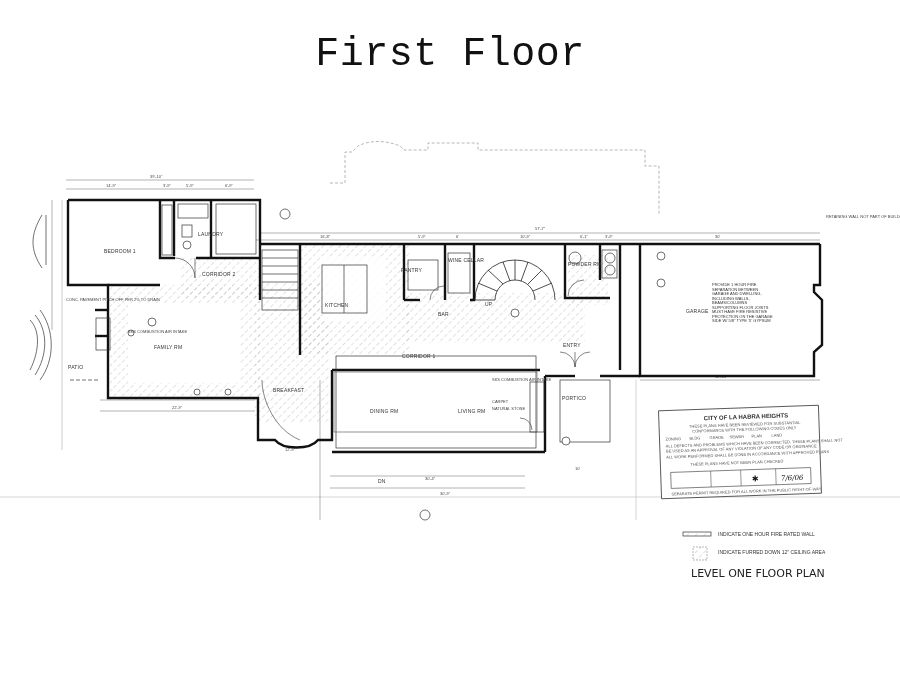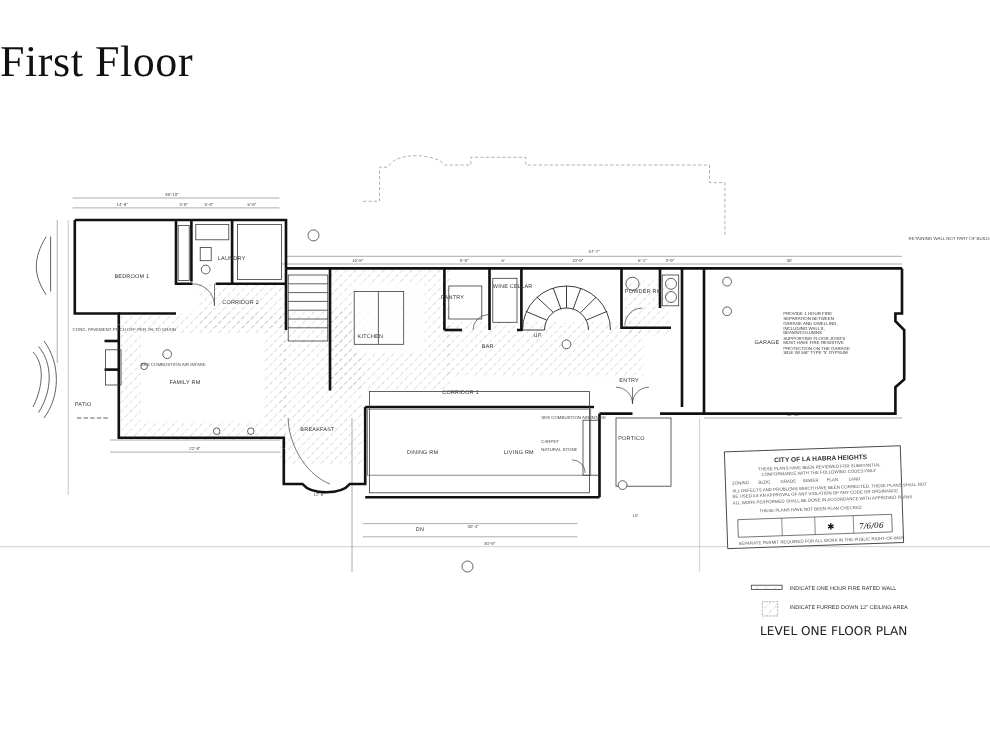--- a/index.html
+++ b/index.html
@@ -1,17 +1,17 @@
 <!DOCTYPE html>
 <html><head>
 <meta charset="utf-8">
 <style>
   html, body { margin:0; padding:0; background:#ffffff; }
   body { width:900px; height:675px; position:relative; overflow:hidden; font-family:"Liberation Sans", sans-serif; }
-  .title { position:absolute; left:0; top:32px; width:900px; font-family:Liberation Serif, serif; font-size:40px; color:#111; letter-spacing:0.5px; }
+  .title { position:absolute; left:0; top:32px; width:900px; text-align:center; font-family:Liberation Mono, monospace; font-size:40px; color:#111; letter-spacing:0.5px; }
   svg.plan { position:absolute; left:0; top:0; }
   .lbl { font-family:"Liberation Sans", sans-serif; font-size:5px; fill:#333; letter-spacing:0.2px; }
   .dim { font-family:"Liberation Sans", sans-serif; font-size:4px; fill:#444; }
   .legend-text { font-family:"Liberation Sans", sans-serif; font-size:5px; fill:#333; }
   .plan-title { font-family:"DejaVu Sans", sans-serif; font-size:11px; fill:#222; }
   .stamp-text { font-family:"Liberation Sans", sans-serif; font-size:4px; fill:#555; }
   .stamp-title { font-family:"Liberation Sans", sans-serif; font-size:6px; fill:#333; font-weight:bold; }
 </style>
 </head>
 <body>

